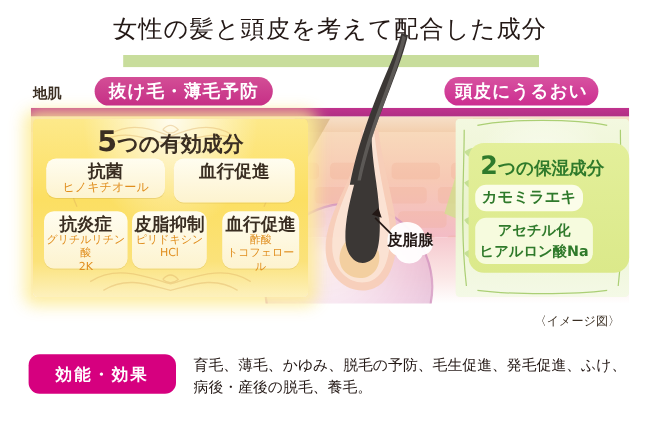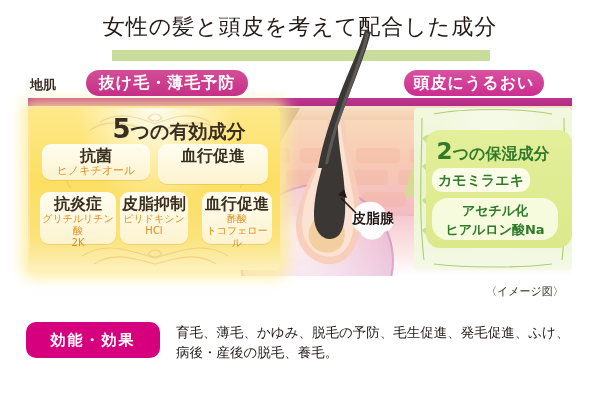--- a/index.html
+++ b/index.html
@@ -145,21 +145,20 @@
   #panel-yellow-orn { position:absolute; inset:0; opacity:.45; }
   #yellow-heading {
     position: absolute;
     left: 0; top: 6px;
     width: 250px;
     text-align: center;
     font-size: 19px;
     font-weight: bold;
     color: #3a2e22;
     z-index: 2;
-    padding-left: 24px;
   }
   #yellow-heading .big { font-size: 26px; }
 
   .chip {
     position: absolute;
     background: linear-gradient(180deg,#fffdf0 0%, #fdf3cf 100%);
     border-radius: 9px;
     text-align: center;
     z-index: 3;
     box-shadow: 0 1px 0 rgba(160,120,40,.18);
@@ -227,25 +226,24 @@
     border-radius: 10px;
     text-align: center;
     color: #2f7a2b;
     font-weight: bold;
   }
   #gchip-0 {
     left: 6px; top: 38px; width: 98px; height: 24px;
     line-height: 24px; font-size: 14px;
   }
   #gchip-1 {
-    left: 6px; top: 68px; width: 126px; height: 42px;
+    left: 6px; top: 68px; width: 107px; height: 42px;
     font-size: 13px; line-height: 19px; padding-top: 3px;
     box-sizing: border-box;
     background: #f6fbde;
-    border-radius: 16px;
   }
 
   
   #cone-right { position:absolute; left:0; top:0; width:600px; height:400px; z-index:11; pointer-events:none;}
 
   
   #label-hishisen {
     position: absolute;
     left: 352px; top: 210px;
     font-size: 14px;

